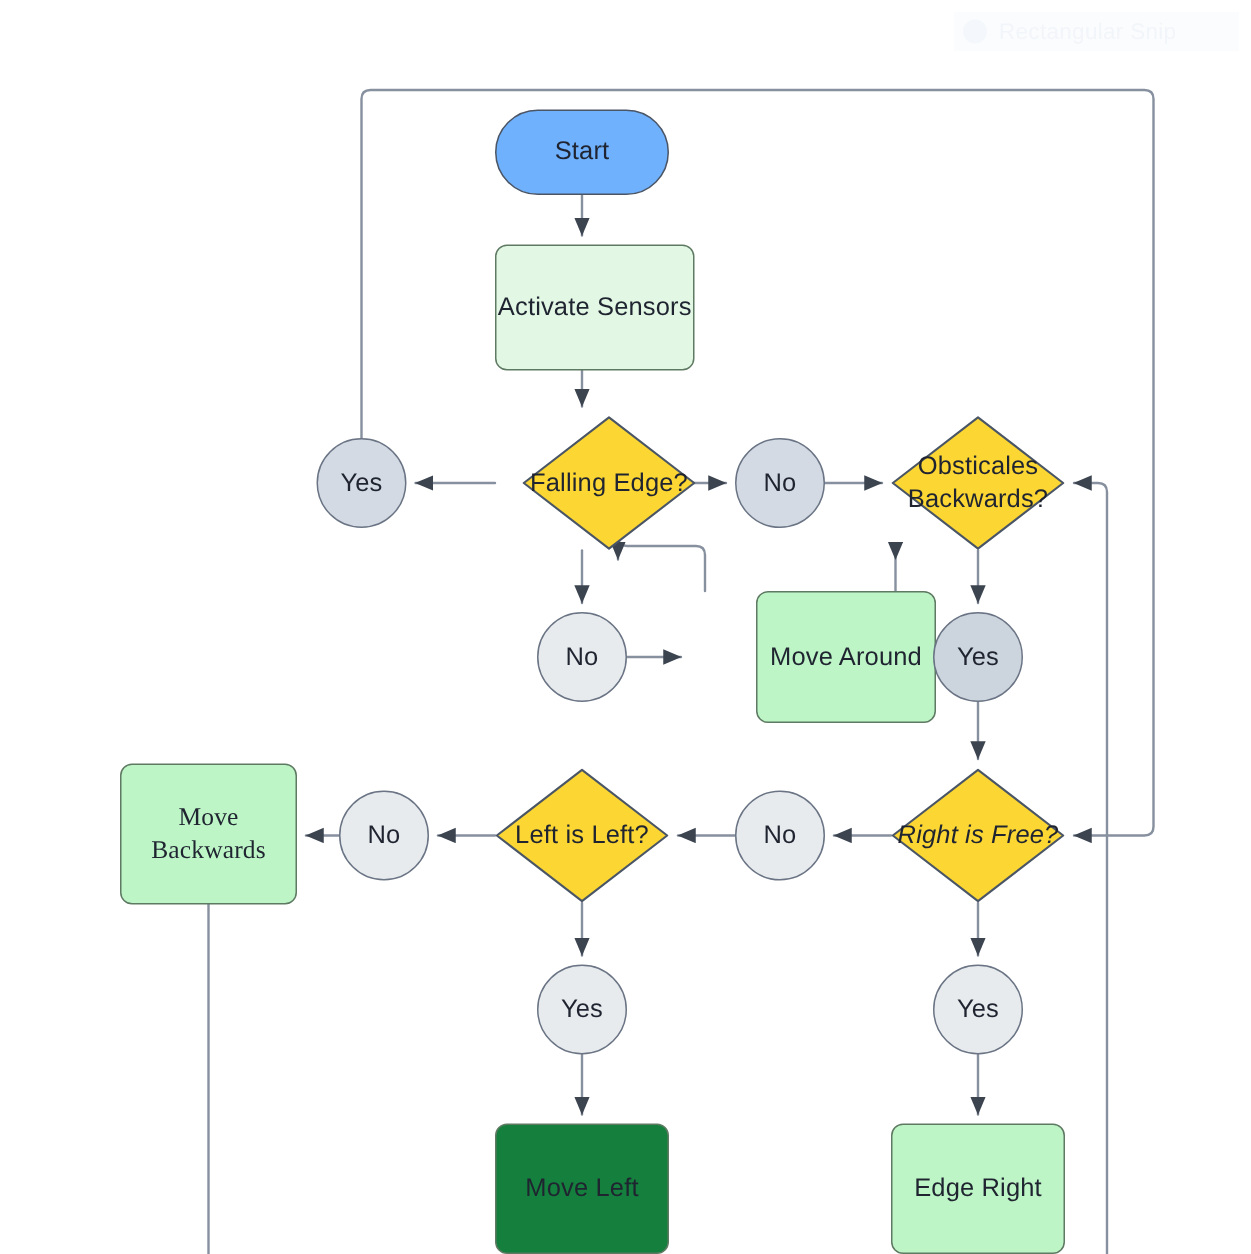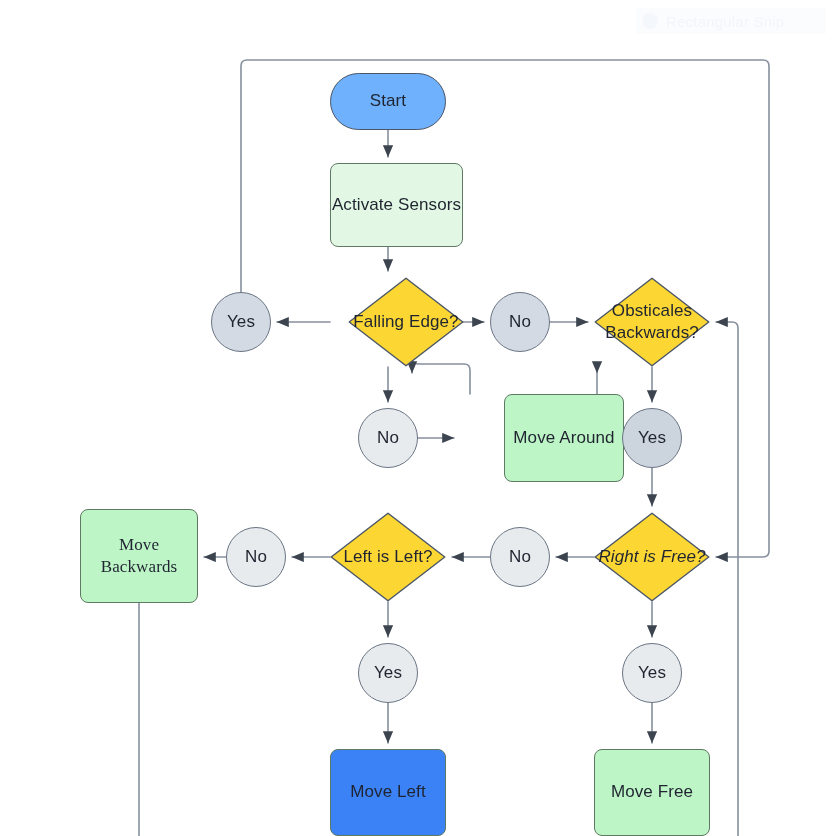--- a/index.html
+++ b/index.html
@@ -195,25 +195,25 @@
       </div>
       <div class="node shape-rect" style="left: 80px; top: 509px; width: 118px; height: 94px; background: rgb(189, 245, 198); border-color: rgb(95, 122, 99); font-family: Liberation Serif, serif;">
         <span>Move Backwards</span>
       </div>
       <div class="node shape-circle" style="left: 358px; top: 643px; width: 60px; height: 60px; background: rgb(232, 235, 238); border-color: rgb(106, 116, 132);">
         <span>Yes</span>
       </div>
       <div class="node shape-circle" style="left: 622px; top: 643px; width: 60px; height: 60px; background: rgb(232, 235, 238); border-color: rgb(106, 116, 132);">
         <span>Yes</span>
       </div>
-      <div class="node shape-rect" style="left: 330px; top: 749px; width: 116px; height: 87px; background: #3b82f6; border-color: rgb(95, 122, 99);">
+      <div class="node shape-rect" style="left: 330px; top: 749px; width: 116px; height: 87px; background: #15803d; border-color: rgb(95, 122, 99);">
         <span>Move Left</span>
       </div>
       <div class="node shape-rect" style="left: 594px; top: 749px; width: 116px; height: 87px; background: rgb(189, 245, 198); border-color: rgb(95, 122, 99);">
-        <span>Move Free</span>
+        <span>Edge Right</span>
       </div>
     </div>
 
   <div class="watermark">
     <span class="wm-dot"></span>
     <span>Rectangular Snip</span>
   </div>
 
 </div>
 

